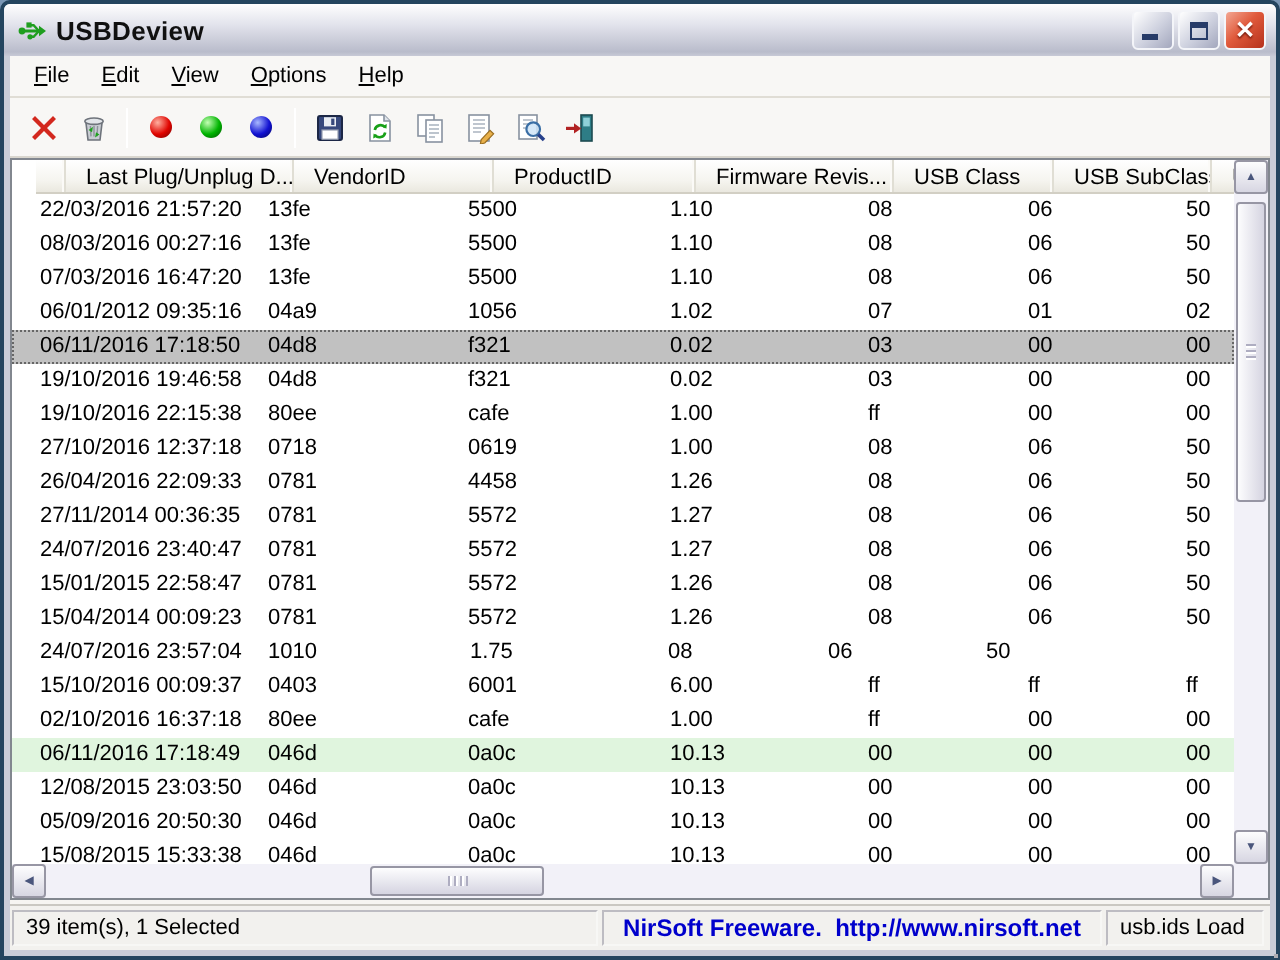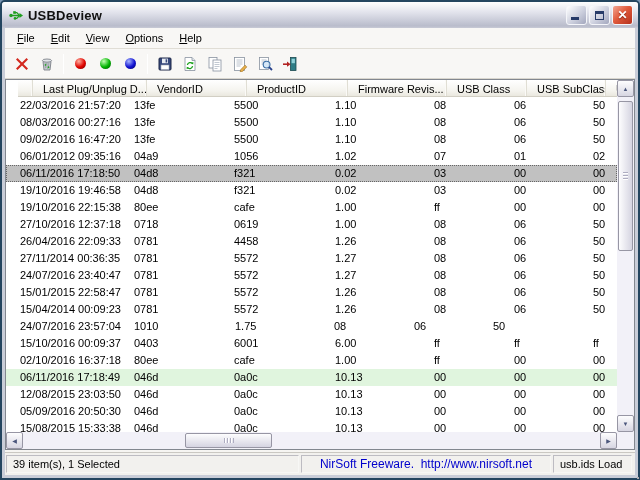--- a/index.html
+++ b/index.html
@@ -73,21 +73,21 @@
     background:repeating-linear-gradient(to right,#aeadc1 0 1px,#fff 1px 2px,transparent 2px 3px);}
 
   
   .statusbar{height:23px;flex:none;display:flex;align-items:stretch;background:#f2f1ee;
     border-top:1px solid #cac8c2;font-size:11px;color:#000;position:relative;}
   .spanel{margin:2px 1px;border:1px solid;border-color:#bdbcc2 #f7f7f5 #f7f7f5 #bdbcc2;
     display:flex;align-items:center;padding:0 6px;overflow:hidden;white-space:pre;}
   .spanel.p-left{flex:none;width:293px;}
   .spanel.p-center{flex:none;width:250px;justify-content:center;}
   .spanel.p-right{flex:1;margin-right:3px;}
-  .nirsoft{color:#0000cc;font-weight:normal;font-size:12px;white-space:pre;}
+  .nirsoft{color:#0000cc;font-weight:bold;font-size:12px;white-space:pre;}
   .grip{position:absolute;right:2px;bottom:2px;width:2px;height:2px;background:transparent;
     box-shadow:10px 10px 0 #aeadb3, 6px 10px 0 #aeadb3, 10px 6px 0 #aeadb3,
                2px 10px 0 #aeadb3, 6px 6px 0 #aeadb3, 10px 2px 0 #aeadb3;}
 </style>
 </head>
 <body>
 
 <div class="window">
 
   <div class="titlebar">
@@ -227,21 +227,21 @@
             <div class="lcell" style="width: 114px;">08/03/2016 00:27:16</div>
             <div class="lcell" style="width: 100px;">13fe</div>
             <div class="lcell" style="width: 101px;">5500</div>
             <div class="lcell" style="width: 99px;">1.10</div>
             <div class="lcell" style="width: 80px;">08</div>
             <div class="lcell" style="width: 79px;">06</div>
             <div class="lcell" style="width: 60px;">50</div>
           </div>
           <div class="lrow">
             <div class="lcell" style="width: 8px;"></div>
-            <div class="lcell" style="width: 114px;">09/02/2016 16:47:20</div>
+            <div class="lcell" style="width: 114px;">07/03/2016 16:47:20</div>
             <div class="lcell" style="width: 100px;">13fe</div>
             <div class="lcell" style="width: 101px;">5500</div>
             <div class="lcell" style="width: 99px;">1.10</div>
             <div class="lcell" style="width: 80px;">08</div>
             <div class="lcell" style="width: 79px;">06</div>
             <div class="lcell" style="width: 60px;">50</div>
           </div>
           <div class="lrow">
             <div class="lcell" style="width: 8px;"></div>
             <div class="lcell" style="width: 114px;">06/01/2012 09:35:16</div>

